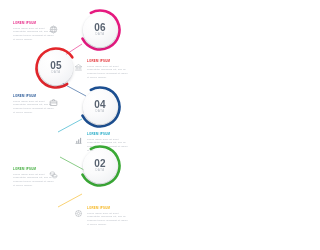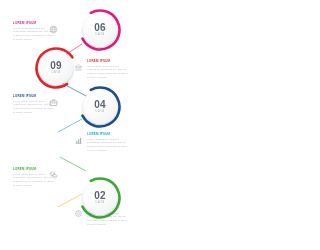--- a/index.html
+++ b/index.html
@@ -140,21 +140,21 @@
       <line x1="4.5" y1="7" x2="19.5" y2="7"></line>
       <line x1="4.5" y1="17" x2="19.5" y2="17"></line>
     </svg>
   </div>
 
   <div class="step" style="left:34px; top:46px;">
     <svg class="ring" viewBox="0 0 44 44">
       <circle cx="22" cy="22" r="19.5" fill="none" stroke="#e3262b" stroke-width="2.6" stroke-linecap="round" stroke-dasharray="92 31" transform="rotate(55 22 22)"></circle>
     </svg>
     <div class="disc">
-      <span class="num">09</span>
+      <span class="num">05</span>
       <span class="sub">DATA</span>
     </div>
   </div>
 
   <div class="block" style="left:87px; top:60px;">
     <div class="head" style="color:#e3262b;">LOREM IPSUM</div>
     <div class="body">Lorem ipsum dolor sit amet consectetur adipiscing elit, sed do eiusmod tempor incididunt ut labore et dolore magna.</div>
   </div>
 
   <div class="icon" style="left:74px; top:63px;">
@@ -199,21 +199,21 @@
 
   <div class="icon" style="left:74px; top:136px;">
     <svg viewBox="0 0 24 24" fill="none" stroke="#8d939c" stroke-width="1.6">
       <line x1="4" y1="20" x2="20" y2="20"></line>
       <rect x="6" y="13" width="3" height="7" fill="#8d939c" stroke="none"></rect>
       <rect x="11" y="9" width="3" height="11" fill="#8d939c" stroke="none"></rect>
       <rect x="16" y="5" width="3" height="15" fill="#8d939c" stroke="none"></rect>
     </svg>
   </div>
 
-  <div class="step" style="left:78px; top:176px;">
+  <div class="step" style="left:78px; top:144px;">
     <svg class="ring" viewBox="0 0 44 44">
       <circle cx="22" cy="22" r="19.5" fill="none" stroke="#3aa935" stroke-width="2.6" stroke-linecap="round" stroke-dasharray="92 31" transform="rotate(-118 22 22)"></circle>
     </svg>
     <div class="disc">
       <span class="num">02</span>
       <span class="sub">DATA</span>
     </div>
   </div>
 
   <div class="block" style="left:13px; top:168px;">

